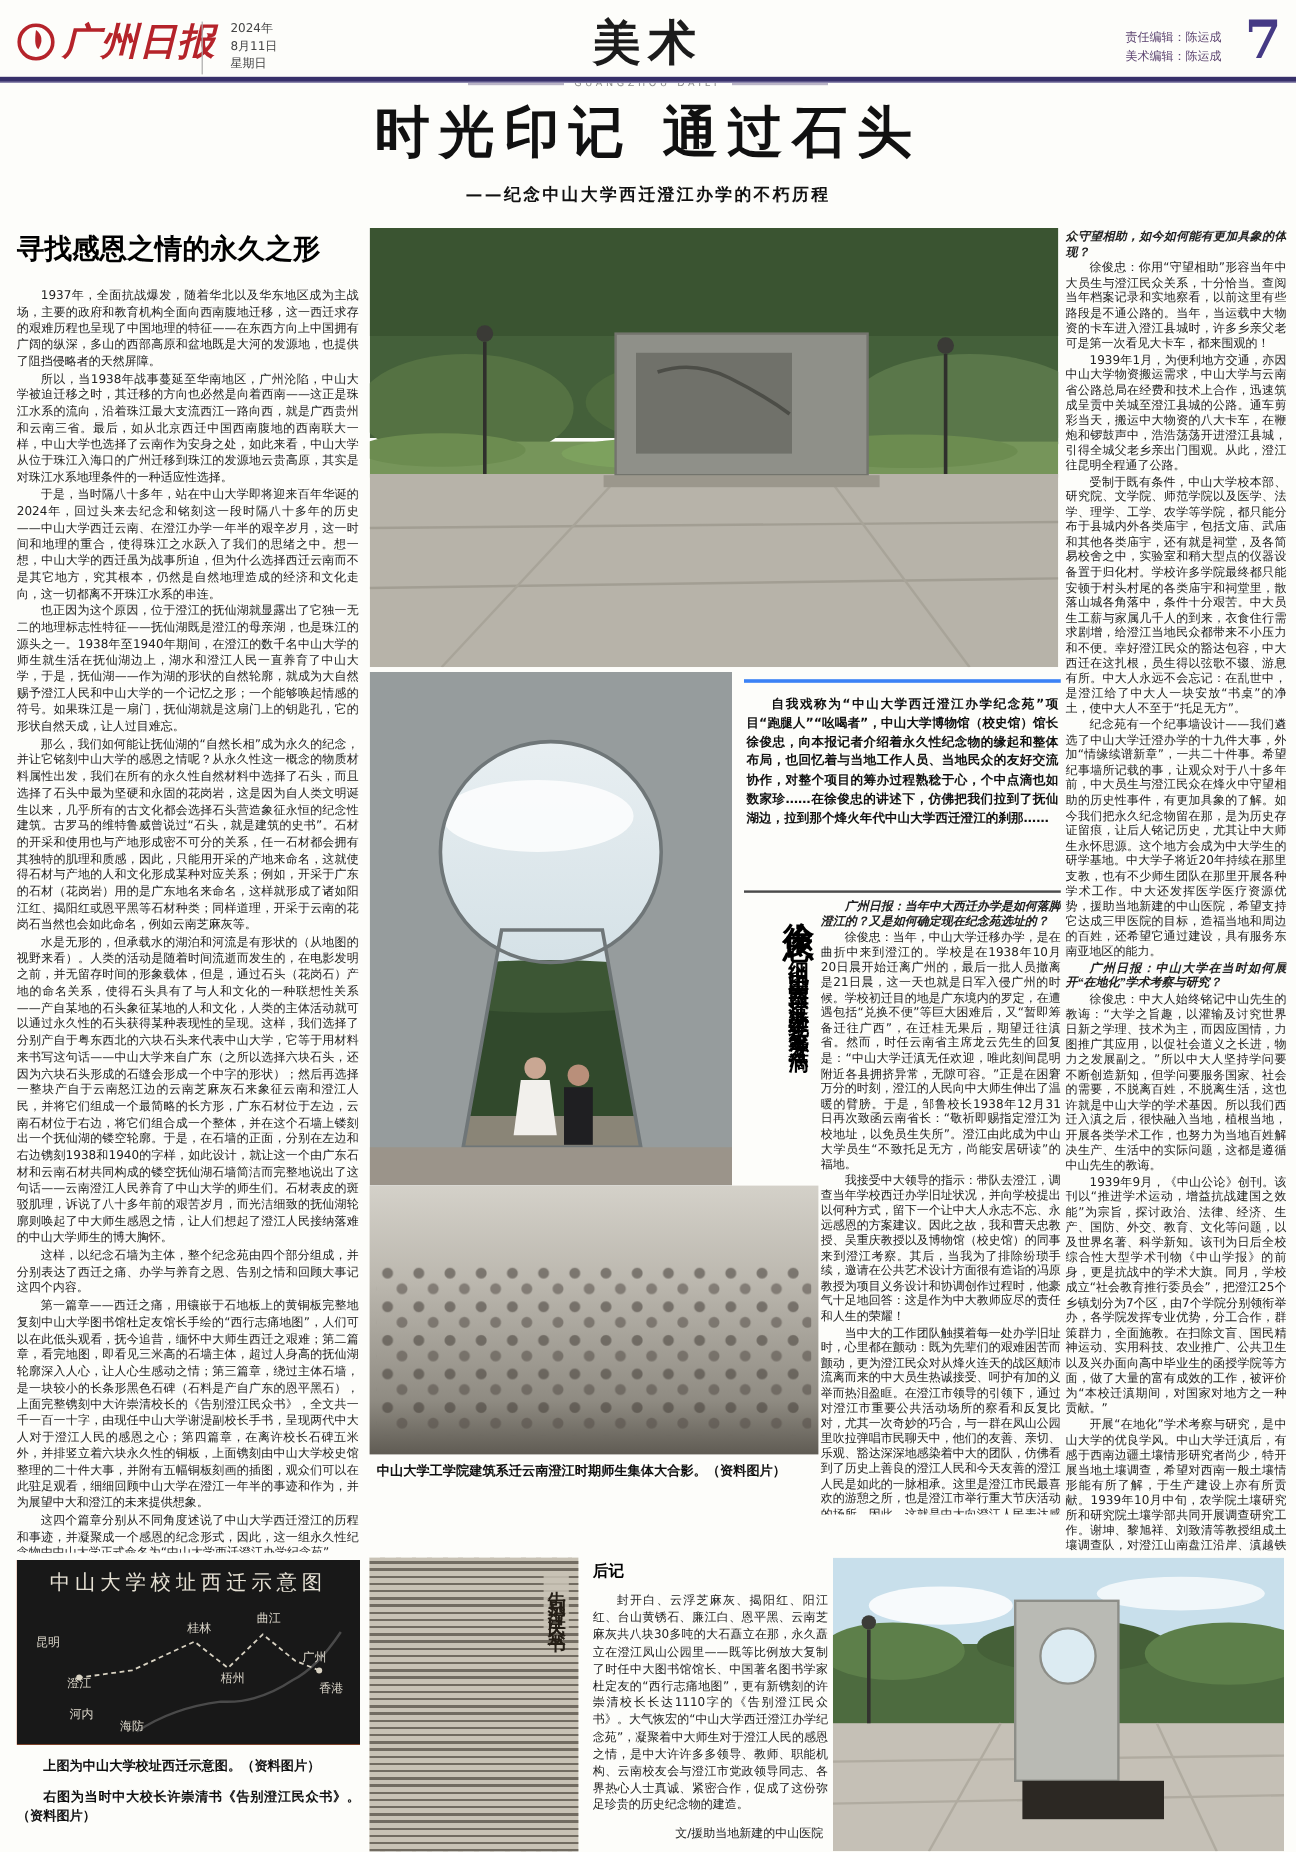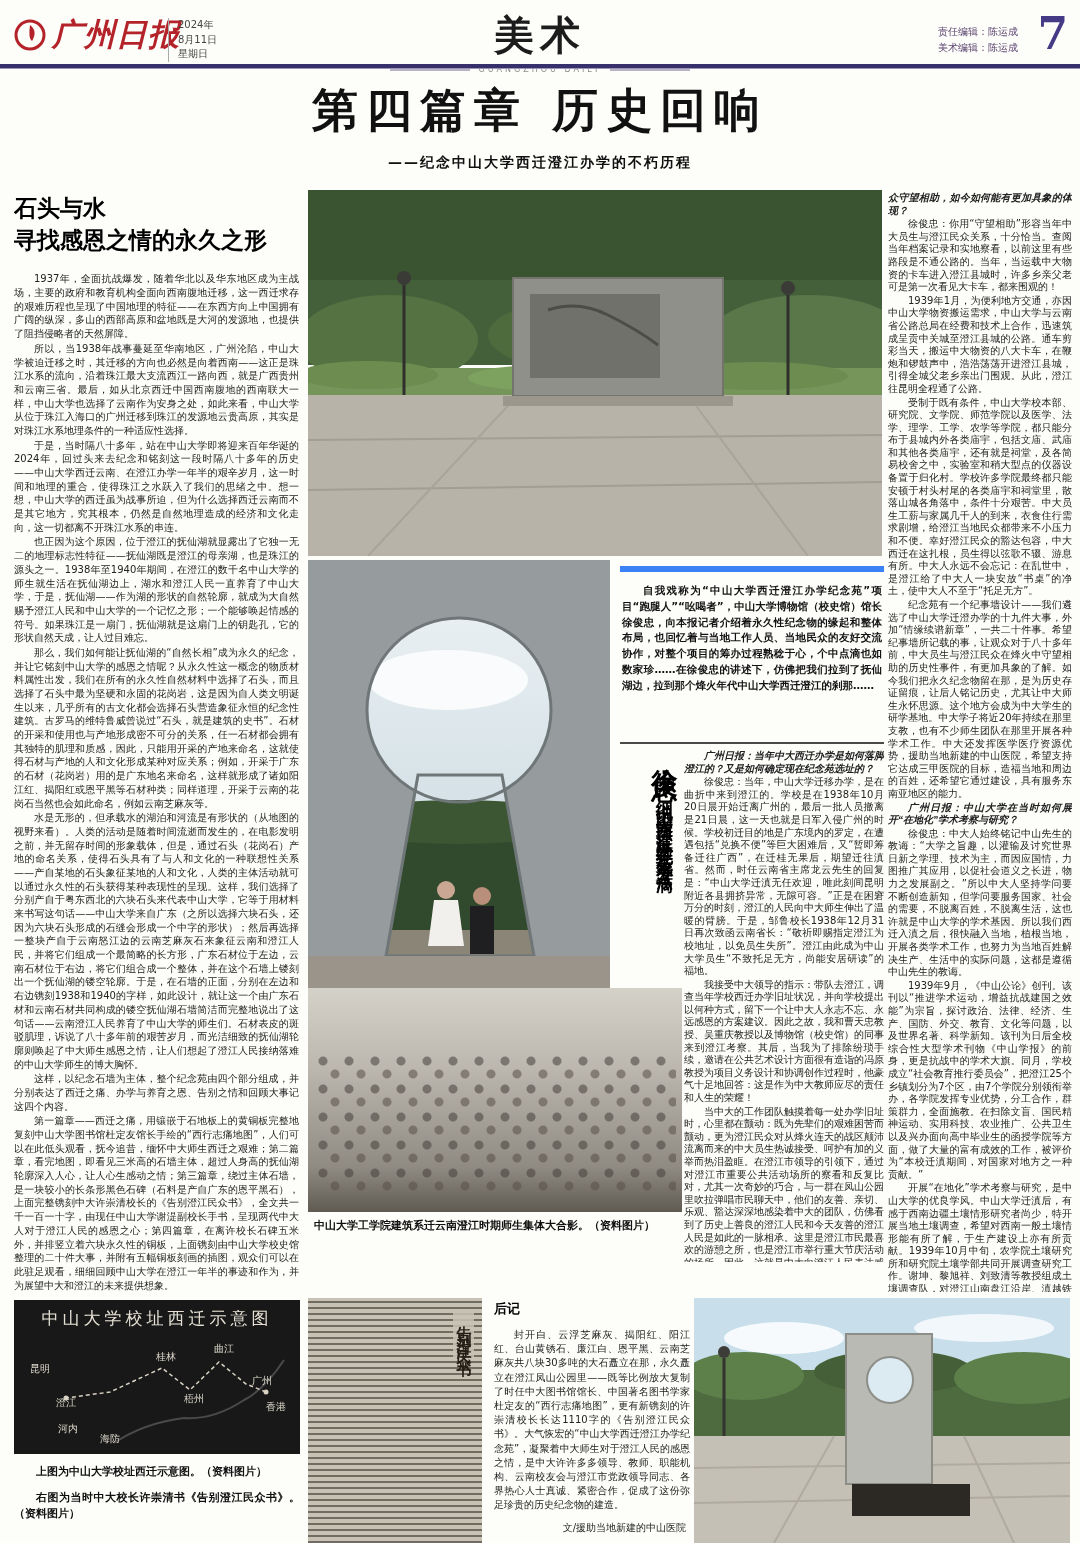--- a/index.html
+++ b/index.html
@@ -6,21 +6,21 @@
   html,body { width:1080px; height:1543px; }
   body { position:relative; background:#fdfdfa; color:#1c1c1c;
          font-family:"DejaVu Sans", sans-serif; overflow:hidden; }
 
   
   .masthead { position:absolute; top:6px; left:0; right:0; height:58px; }
   .logo { position:absolute; left:12px; top:8px; display:flex; align-items:center; gap:4px; }
   .logo-name { color:#b5232a; font-size:31px; font-weight:bold; font-style:italic;
                font-family:"DejaVu Serif", serif; letter-spacing:1px; }
   .date-block { position:absolute; left:168px; top:12px; font-size:10px; color:#444;
-                line-height:1.45; border-left:1px solid #aaa; padding-left:9px; }
+                line-height:1.45; border-left:1px solid #aaa; padding-left:23px; }
   .section-center { position:absolute; left:0; right:0; top:2px; text-align:center; }
   .section-title { font-size:40px; font-weight:bold; font-family:"DejaVu Serif", serif; letter-spacing:6px; }
   .section-sub { width:300px; margin:2px auto 0; display:flex; align-items:center; gap:8px;
                  font-size:8px; color:#8d8d8d; letter-spacing:3px; }
   .section-sub::before, .section-sub::after { content:""; flex:1; height:2px; background:#b9b4c6; }
   .editors { position:absolute; right:62px; top:18px; font-size:10px; color:#5c4470; line-height:1.6; }
   .page-num { position:absolute; right:12px; top:2px; font-size:44px; font-weight:bold; color:#453a85;
               font-family:"DejaVu Serif", serif; }
   .masthead-rule { position:absolute; top:64px; left:0; width:100%; height:5px;
                    background:#37306a; border-bottom:1px solid #9a94b8; }
@@ -55,21 +55,21 @@
              repeating-linear-gradient(90deg, rgba(200,194,181,0) 0 9px, rgba(200,194,181,.95) 9px 13px);
   }
   .calligraphy-label { position:absolute; right:8px; top:12px; writing-mode:vertical-rl;
            text-orientation:upright; font-size:15px; font-weight:bold; color:#241e16;
            font-family:"DejaVu Serif", serif; letter-spacing:6px;
            background:rgba(200,194,181,.85); padding:4px 1px; }
   .photo-memorial { left:694px; top:1298px; width:376px; height:245px; }
 
   
   .intro-box { position:absolute; left:620px; top:566px; width:264px; height:178px;
-               border-top:6px solid #3b82f6; border-bottom:2px solid #4a4a4a;
+               border-top:3px solid #3b82f6; border-bottom:2px solid #4a4a4a;
                padding:11px 2px; font-size:10.5px; font-weight:bold; line-height:1.5;
                text-align:justify; text-indent:2em; color:#111; }
   .v-headline { position:absolute; left:620px; top:748px; width:58px; height:514px;
                 writing-mode:vertical-rl; text-orientation:upright; font-weight:bold;
                 color:#000; line-height:1; text-align:left; }
   .v-name { font-size:26px; letter-spacing:3px; }
   .v-rest { font-size:17px; letter-spacing:4px; }
   .qa-col { position:absolute; left:684px; top:750px; width:200px; height:512px; overflow:hidden; }
   .qa-col p, .right-col p { font-size:10px; line-height:1.26; text-align:justify;
                             text-indent:2em; color:#222; margin-bottom:1px; }
@@ -118,27 +118,26 @@
   </div>
   <div class="editors">
     <div>责任编辑：陈运成</div>
     <div>美术编辑：陈运成</div>
   </div>
   <div class="page-num">7</div>
 </div>
 <div class="masthead-rule"></div>
 
 <div class="headline">
-  <h1>第四篇章 历史回响</h1>
+  <h1>时光印记 通过石头</h1>
   <h2>——纪念中山大学西迁澄江办学的不朽历程</h2>
 </div>
 
 <div class="left-col">
   <div class="left-title">
-    <div>石头与水</div>
     <div>寻找感恩之情的永久之形</div>
   </div>
   <p class="body-p">1937年，全面抗战爆发，随着华北以及华东地区成为主战场，主要的政府和教育机构全面向西南腹地迁移，这一西迁求存的艰难历程也呈现了中国地理的特征——在东西方向上中国拥有广阔的纵深，多山的西部高原和盆地既是大河的发源地，也提供了阻挡侵略者的天然屏障。</p>
   <p class="body-p">所以，当1938年战事蔓延至华南地区，广州沦陷，中山大学被迫迁移之时，其迁移的方向也必然是向着西南——这正是珠江水系的流向，沿着珠江最大支流西江一路向西，就是广西贵州和云南三省。最后，如从北京西迁中国西南腹地的西南联大一样，中山大学也选择了云南作为安身之处，如此来看，中山大学从位于珠江入海口的广州迁移到珠江的发源地云贵高原，其实是对珠江水系地理条件的一种适应性选择。</p>
   <p class="body-p">于是，当时隔八十多年，站在中山大学即将迎来百年华诞的2024年，回过头来去纪念和铭刻这一段时隔八十多年的历史——中山大学西迁云南、在澄江办学一年半的艰辛岁月，这一时间和地理的重合，使得珠江之水跃入了我们的思绪之中。想一想，中山大学的西迁虽为战事所迫，但为什么选择西迁云南而不是其它地方，究其根本，仍然是自然地理造成的经济和文化走向，这一切都离不开珠江水系的串连。</p>
   <p class="body-p">也正因为这个原因，位于澄江的抚仙湖就显露出了它独一无二的地理标志性特征——抚仙湖既是澄江的母亲湖，也是珠江的源头之一。1938年至1940年期间，在澄江的数千名中山大学的师生就生活在抚仙湖边上，湖水和澄江人民一直养育了中山大学，于是，抚仙湖——作为湖的形状的自然轮廓，就成为大自然赐予澄江人民和中山大学的一个记忆之形；一个能够唤起情感的符号。如果珠江是一扇门，抚仙湖就是这扇门上的钥匙孔，它的形状自然天成，让人过目难忘。</p>
   <p class="body-p">那么，我们如何能让抚仙湖的“自然长相”成为永久的纪念，并让它铭刻中山大学的感恩之情呢？从永久性这一概念的物质材料属性出发，我们在所有的永久性自然材料中选择了石头，而且选择了石头中最为坚硬和永固的花岗岩，这是因为自人类文明诞生以来，几乎所有的古文化都会选择石头营造象征永恒的纪念性建筑。古罗马的维特鲁威曾说过“石头，就是建筑的史书”。石材的开采和使用也与产地形成密不可分的关系，任一石材都会拥有其独特的肌理和质感，因此，只能用开采的产地来命名，这就使得石材与产地的人和文化形成某种对应关系；例如，开采于广东的石材（花岗岩）用的是广东地名来命名，这样就形成了诸如阳江红、揭阳红或恩平黑等石材种类；同样道理，开采于云南的花岗石当然也会如此命名，例如云南芝麻灰等。</p>
   <p class="body-p">水是无形的，但承载水的湖泊和河流是有形状的（从地图的视野来看）。人类的活动是随着时间流逝而发生的，在电影发明之前，并无留存时间的形象载体，但是，通过石头（花岗石）产地的命名关系，使得石头具有了与人和文化的一种联想性关系——产自某地的石头象征某地的人和文化，人类的主体活动就可以通过永久性的石头获得某种表现性的呈现。这样，我们选择了分别产自于粤东西北的六块石头来代表中山大学，它等于用材料来书写这句话——中山大学来自广东（之所以选择六块石头，还因为六块石头形成的石缝会形成一个中字的形状）；然后再选择一整块产自于云南怒江边的云南芝麻灰石来象征云南和澄江人民，并将它们组成一个最简略的长方形，广东石材位于左边，云南石材位于右边，将它们组合成一个整体，并在这个石墙上镂刻出一个抚仙湖的镂空轮廓。于是，在石墙的正面，分别在左边和右边镌刻1938和1940的字样，如此设计，就让这一个由广东石材和云南石材共同构成的镂空抚仙湖石墙简洁而完整地说出了这句话——云南澄江人民养育了中山大学的师生们。石材表皮的斑驳肌理，诉说了八十多年前的艰苦岁月，而光洁细致的抚仙湖轮廓则唤起了中大师生感恩之情，让人们想起了澄江人民接纳落难的中山大学师生的博大胸怀。</p>
   <p class="body-p">这样，以纪念石墙为主体，整个纪念苑由四个部分组成，并分别表达了西迁之痛、办学与养育之恩、告别之情和回顾大事记这四个内容。</p>
   <p class="body-p">第一篇章——西迁之痛，用镶嵌于石地板上的黄铜板完整地复刻中山大学图书馆杜定友馆长手绘的“西行志痛地图”，人们可以在此低头观看，抚今追昔，缅怀中大师生西迁之艰难；第二篇章，看完地图，即看见三米高的石墙主体，超过人身高的抚仙湖轮廓深入人心，让人心生感动之情；第三篇章，绕过主体石墙，是一块较小的长条形黑色石碑（石料是产自广东的恩平黑石），上面完整镌刻中大许崇清校长的《告别澄江民众书》，全文共一千一百一十字，由现任中山大学谢湜副校长手书，呈现两代中大人对于澄江人民的感恩之心；第四篇章，在离许校长石碑五米外，并排竖立着六块永久性的铜板，上面镌刻由中山大学校史馆整理的二十件大事，并附有五幅铜板刻画的插图，观众们可以在此驻足观看，细细回顾中山大学在澄江一年半的事迹和作为，并为展望中大和澄江的未来提供想象。</p>

